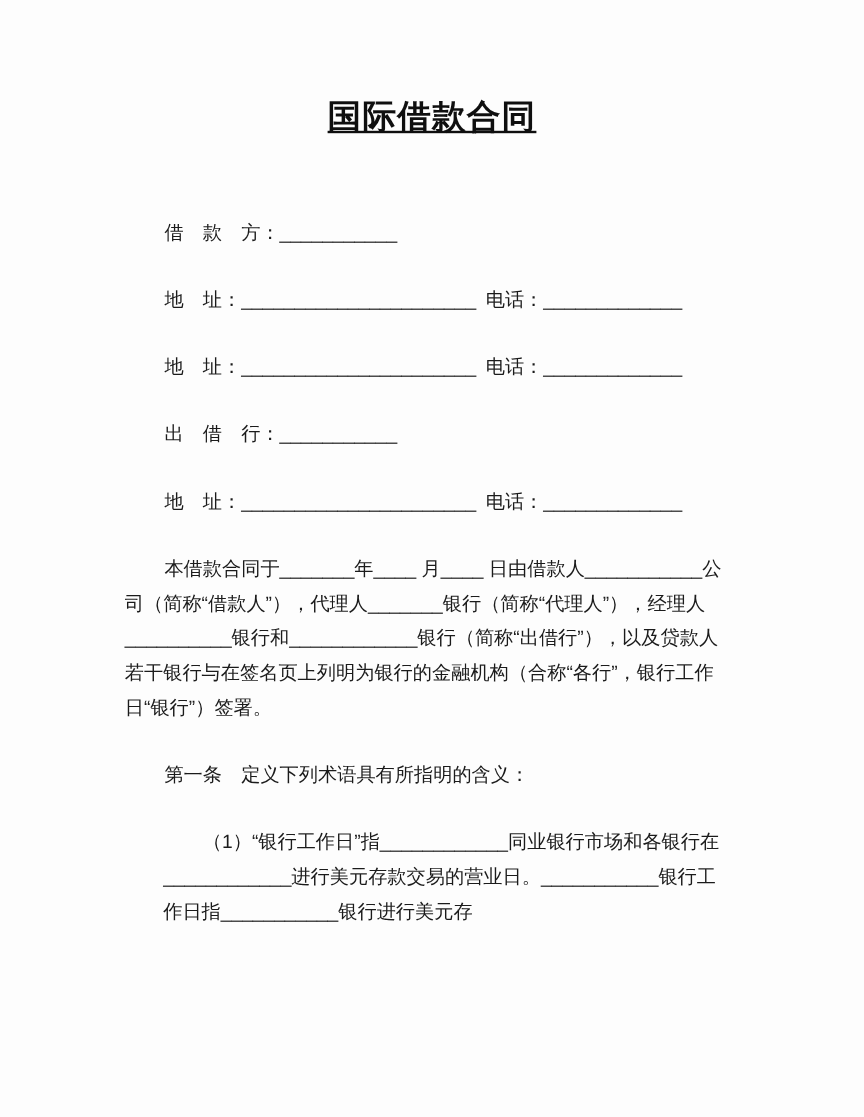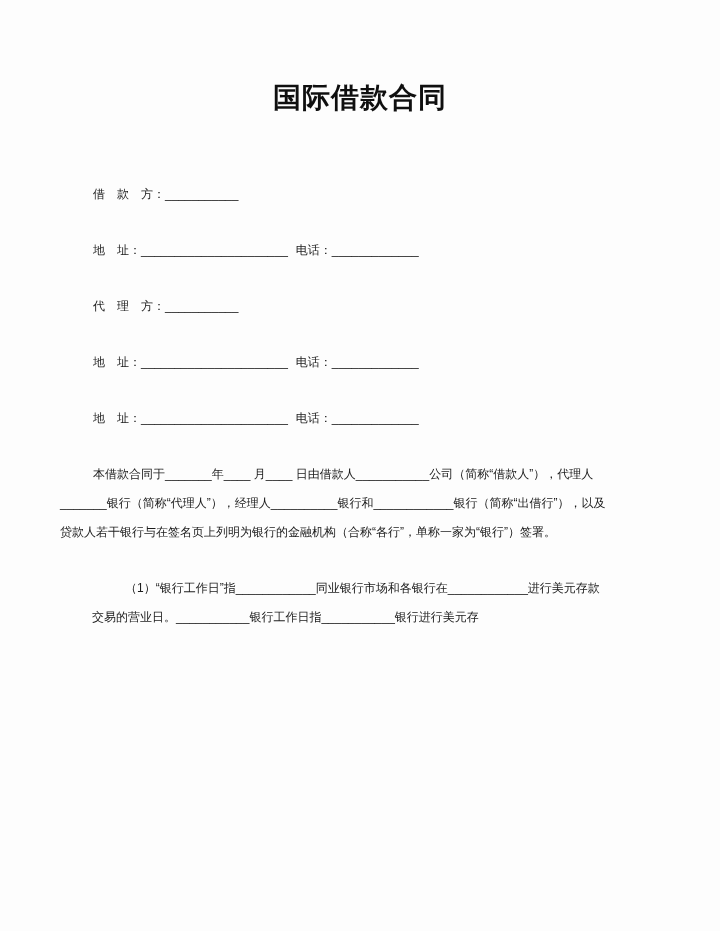--- a/index.html
+++ b/index.html
@@ -17,25 +17,26 @@
     overflow: hidden;
   }
   .doc-title {
     padding-top: 80px;
     text-align: center;
     font-size: 28px;
     line-height: 36px;
     font-weight: 700;
     color: #0f0f0f;
     letter-spacing: 1px;
+    text-decoration: underline;
   }
   .content {
-    padding-left: 60px;
+    padding-left: 104px;
     width: 611px; 
-    font-size: 12px;
+    font-size: 16px;
     line-height: 29px;
   }
   .rows {
     margin-top: 64px;
   }
   .row {
     padding-left: 33px;
     line-height: 29px;
     margin-bottom: 27px;
     white-space: nowrap;
@@ -69,29 +70,30 @@
   <h1 class="doc-title">国际借款合同</h1>
 
   <div class="content">
 
     <div class="rows">
 
       <p class="row"><span>借　款　方：</span><span class="blank">___________</span></p>
 
       <p class="row"><span>地　址：</span><span class="blank">______________________</span><span class="lbl2">电话：</span><span class="blank">_____________</span></p>
 
-      <p class="row"><span>代　理　方：</span><span class="blank">___________</span></p>
 
       <p class="row"><span>地　址：</span><span class="blank">______________________</span><span class="lbl2">电话：</span><span class="blank">_____________</span></p>
 
+      <p class="row"><span>出　借　行：</span><span class="blank">___________</span></p>
 
       <p class="row"><span>地　址：</span><span class="blank">______________________</span><span class="lbl2">电话：</span><span class="blank">_____________</span></p>
 
     </div>
 
     <div class="paras">
-      <p class="para">本借款合同于_______年____ 月____ 日由借款人___________公司（简称“借款人”），代理人_______银行（简称“代理人”），经理人__________银行和____________银行（简称“出借行”），以及贷款人若干银行与在签名页上列明为银行的金融机构（合称“各行”，单称一家为“银行”）签署。</p>
+      <p class="para">本借款合同于_______年____ 月____ 日由借款人___________公司（简称“借款人”），代理人_______银行（简称“代理人”），经理人__________银行和____________银行（简称“出借行”），以及贷款人若干银行与在签名页上列明为银行的金融机构（合称“各行”，银行工作日“银行”）签署。</p>
+      <p class="para">第一条　定义下列术语具有所指明的含义：</p>
       <p class="para">（1）“银行工作日”指____________同业银行市场和各银行在____________进行美元存款交易的营业日。___________银行工作日指___________银行进行美元存</p>
     </div>
 
   </div>
 
 </div>
 
 </body></html>

